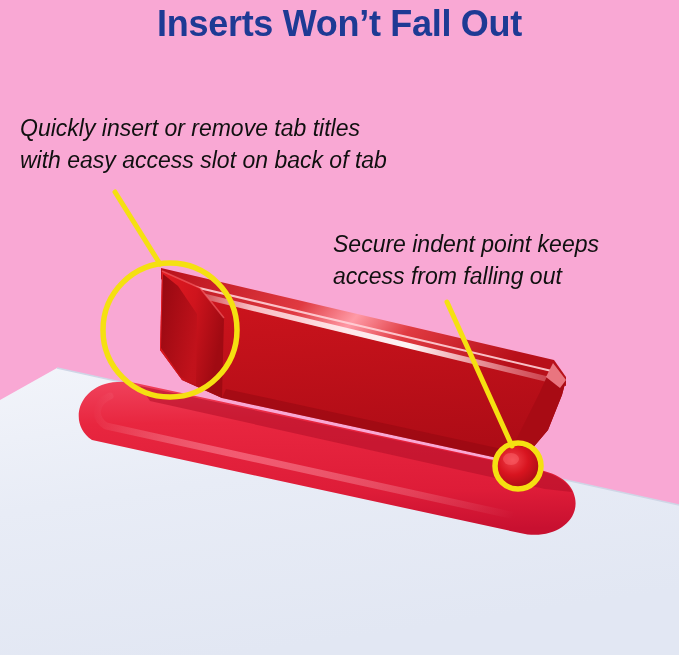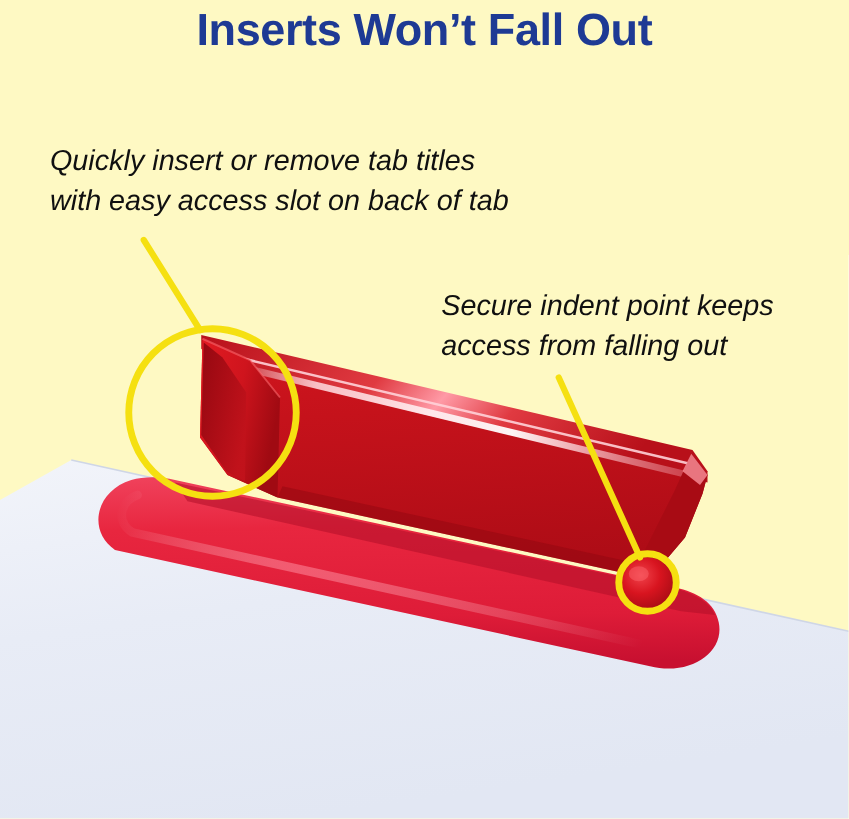--- a/index.html
+++ b/index.html
@@ -12,21 +12,21 @@
     height: 655px;
     overflow: hidden;
     font-family: "Liberation Sans", sans-serif;
     position: relative;
   }
 
   #infographic {
     position: relative;
     width: 679px;
     height: 655px;
-    background: #fef9c3;
+    background: #f9a8d4;
   }
 
   
   .headline {
     position: absolute;
     left: 0;
     top: 2px;
     width: 679px;
     text-align: center;
     font-family: "Liberation Sans", sans-serif;
@@ -41,21 +41,20 @@
   
   .callout {
     position: absolute;
     font-family: "Liberation Sans", sans-serif;
     font-style: italic;
     font-weight: normal;
     color: #101010;
     font-size: 23px;
     line-height: 32px;
     white-space: pre-line;
-    margin-left: 20px;
   }
   .callout-left {
     left: 20px;
     top: 112px;
     text-align: left;
   }
   .callout-right {
     left: 333px;
     top: 228px;
     text-align: left;

